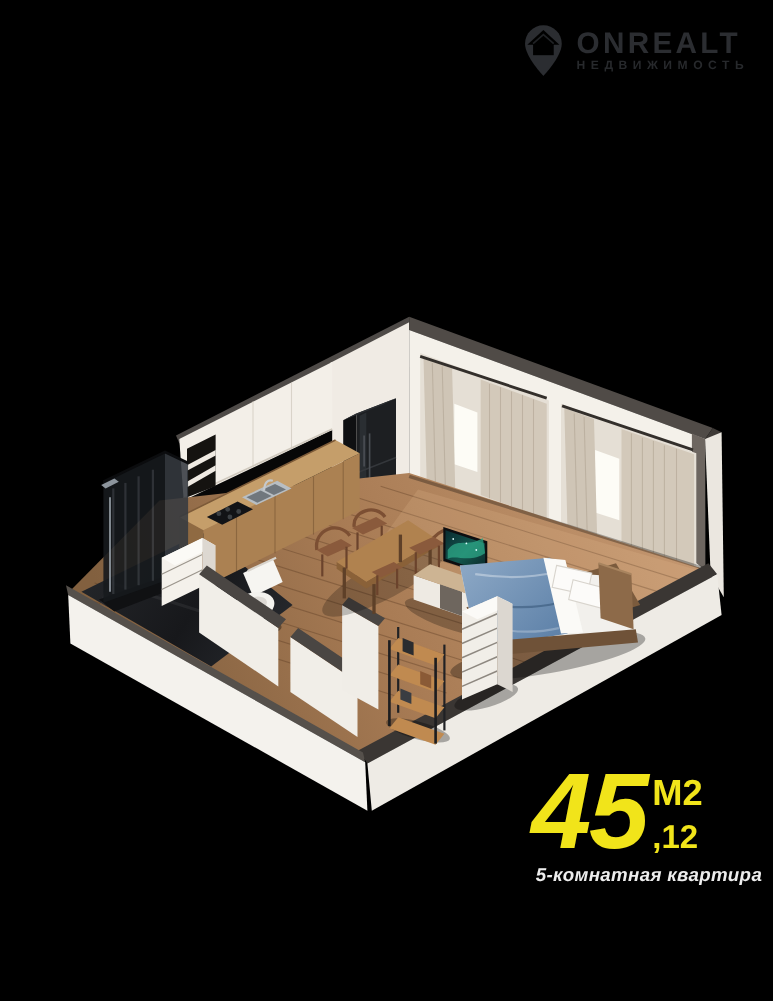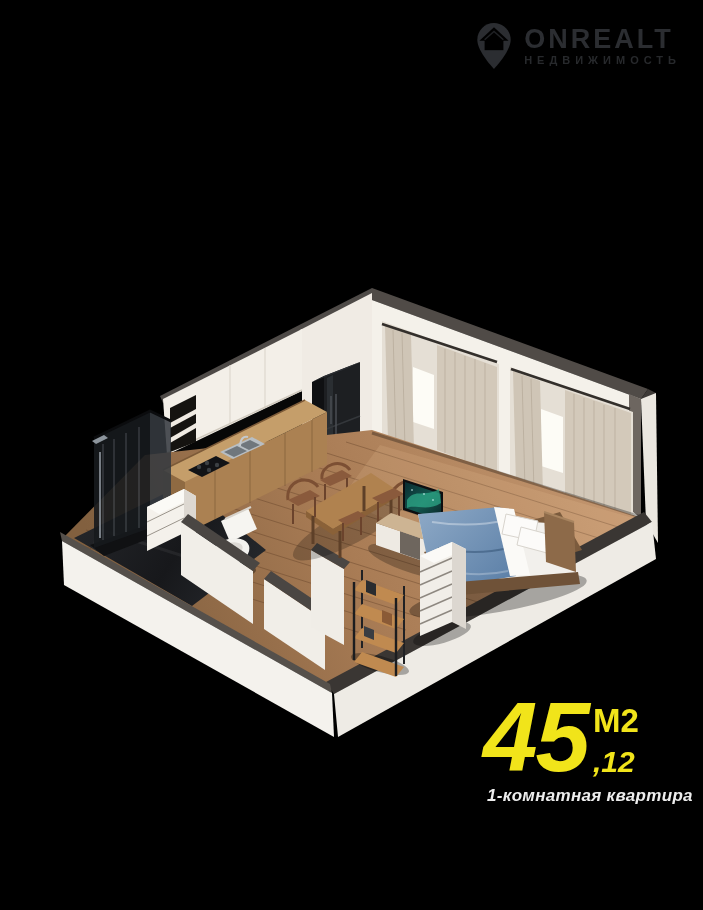--- a/index.html
+++ b/index.html
@@ -10,21 +10,21 @@
   .logo .pin{width:36px;height:48px;flex:0 0 auto;}
   .logo .words{display:flex;flex-direction:column;line-height:1;}
   .logo .brand{font-size:27px;font-weight:800;letter-spacing:3px;color:#2b2d31;}
   .logo .subtitle{font-size:11px;font-weight:700;letter-spacing:5px;color:#27292c;margin-top:2px;}
   
   .area-block{position:absolute;left:483px;top:690px;color:#f1e41a;}
   .area-row{display:flex;align-items:flex-end;}
   .area-int{font-size:98px;font-weight:900;font-style:italic;line-height:.82;letter-spacing:-2px;}
   .area-col{display:flex;flex-direction:column;margin-left:5px;}
   .area-unit{font-size:33px;font-weight:900;margin-top:14px;line-height:1;}
-  .area-dec{font-size:30px;font-weight:900;font-style:italic;margin-top:10px;line-height:1;}
+  .area-dec{font-size:30px;font-weight:900;margin-top:10px;line-height:1;}
   .caption{font-size:17px;font-weight:700;font-style:italic;color:#ededed;margin-top:9px;
            padding-left:4px;letter-spacing:.3px;}
   svg{display:block;}
 </style>
 </head>
 <body>
 
 <div class="canvas">
 
   <div class="logo">
@@ -331,16 +331,16 @@
   </svg>
 
   <div class="area-block">
     <div class="area-row">
       <span class="area-int">45</span>
       <span class="area-col">
         <span class="area-unit">М2</span>
         <span class="area-dec">,12</span>
       </span>
     </div>
-    <div class="caption">1-комнатная квартира</div>
+    <div class="caption">5-комнатная квартира</div>
   </div>
 
 </div>
 
 </body></html>

